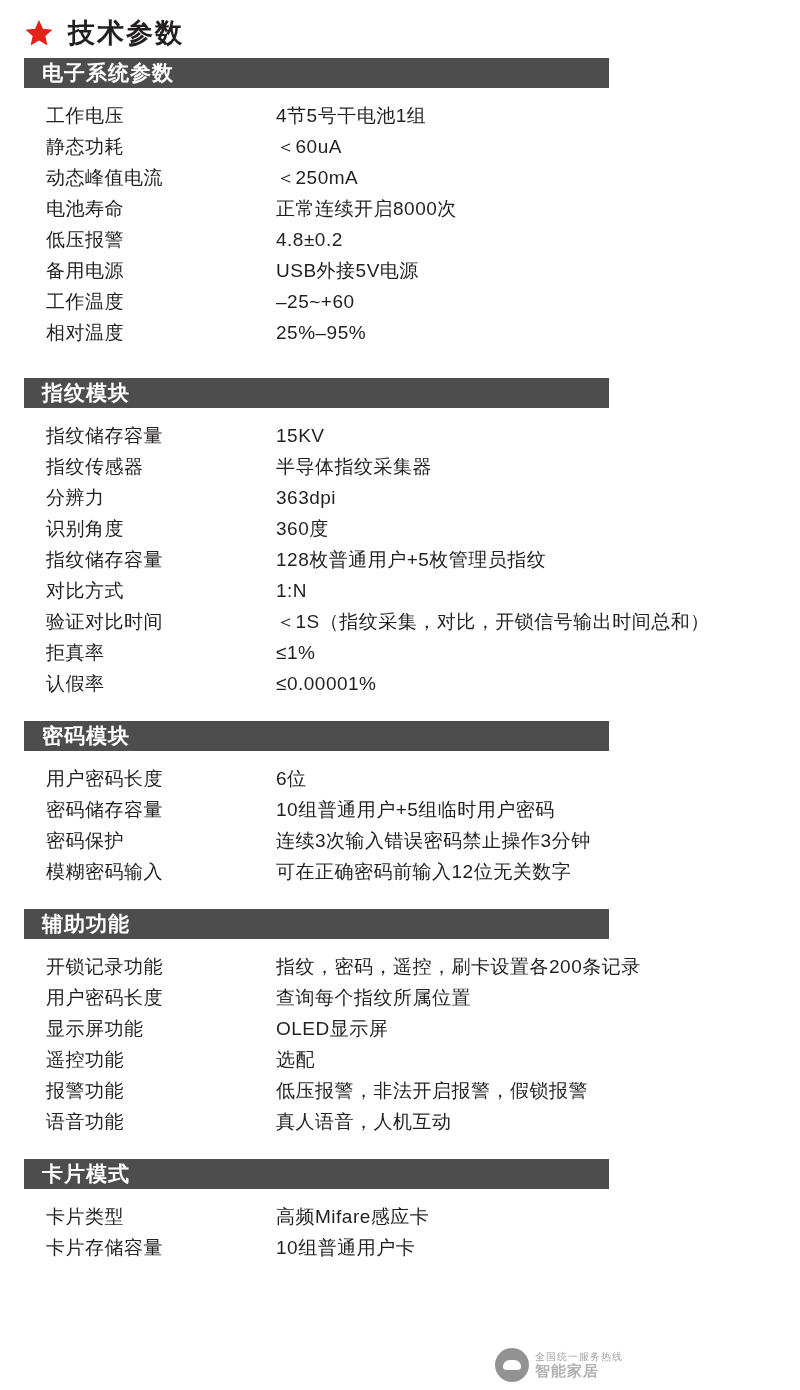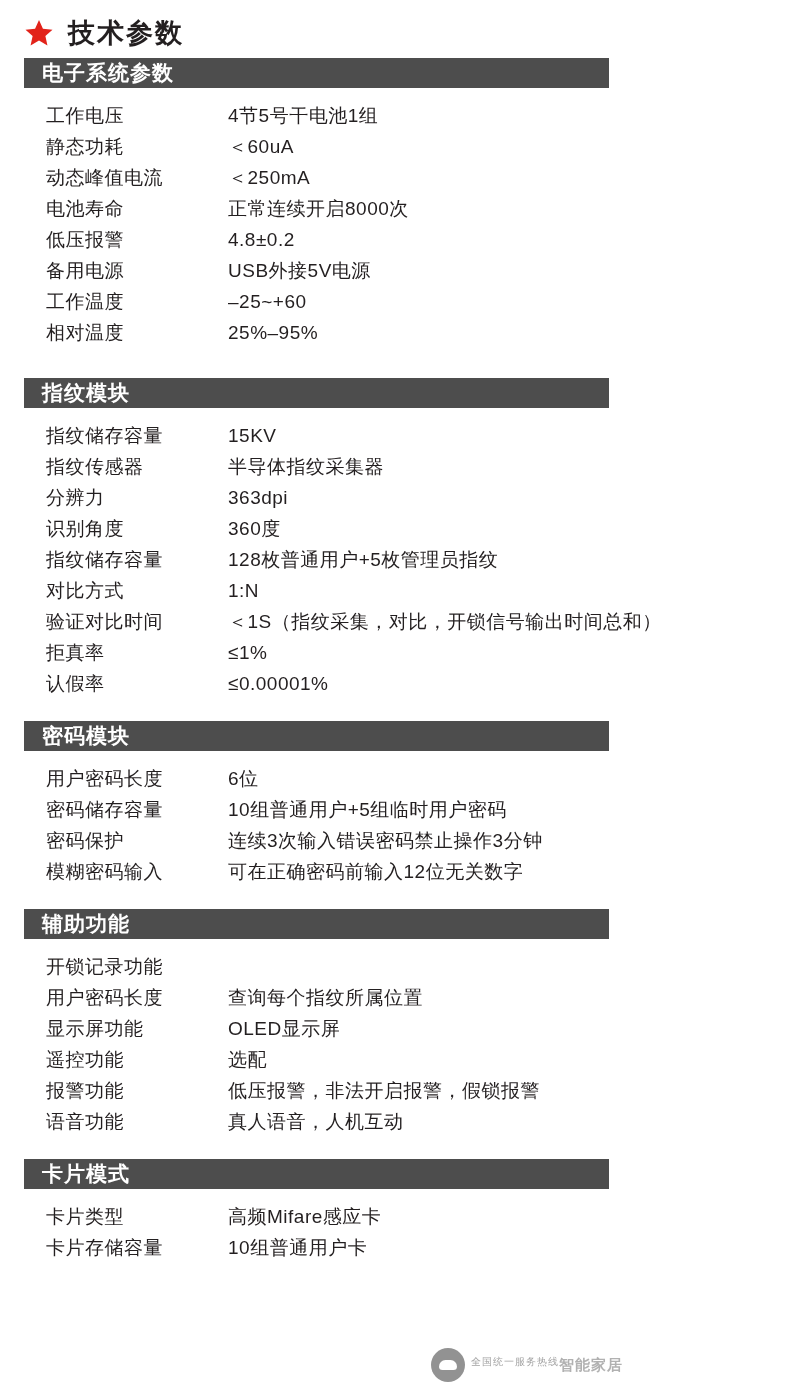--- a/index.html
+++ b/index.html
@@ -67,20 +67,21 @@
   .rows {
     padding: 12px 0 0 0;
   }
   .row {
     display: flex;
     align-items: baseline;
     font-size: 19px;
     line-height: 31px;
     color: #231f20;
     letter-spacing: 0.5px;
+    gap: 48px;
   }
   .row .label {
     width: 210px;
     flex: 0 0 210px;
     padding-left: 28px;
     box-sizing: border-box;
     white-space: nowrap;
   }
   .row .value {
     flex: 1 1 auto;
@@ -110,21 +111,21 @@
     position: absolute;
     left: 8px;
     top: 12px;
     width: 18px;
     height: 10px;
     background: #ffffff;
     border-radius: 9px 9px 5px 5px;
   }
   .wm-text {
     display: flex;
-    flex-direction: row;
+    flex-direction: column;
     line-height: 1.15;
   }
   .wm-top {
     font-size: 10px;
     color: #555;
     letter-spacing: 1px;
   }
   .wm-bottom {
     font-size: 15px;
     color: #737373;
@@ -250,20 +251,21 @@
     </div>
   </div>
 
   <div class="sec-gap-md"></div>
 
   <div class="section">
     <div class="sec-bar">辅助功能</div>
     <div class="rows">
       <div class="row">
         <div class="label">开锁记录功能</div>
+        <div class="value">指纹，密码，遥控，刷卡设置各200条记录</div>
       </div>
       <div class="row">
         <div class="label">用户密码长度</div>
         <div class="value">查询每个指纹所属位置</div>
       </div>
       <div class="row">
         <div class="label">显示屏功能</div>
         <div class="value">OLED显示屏</div>
       </div>
       <div class="row">

